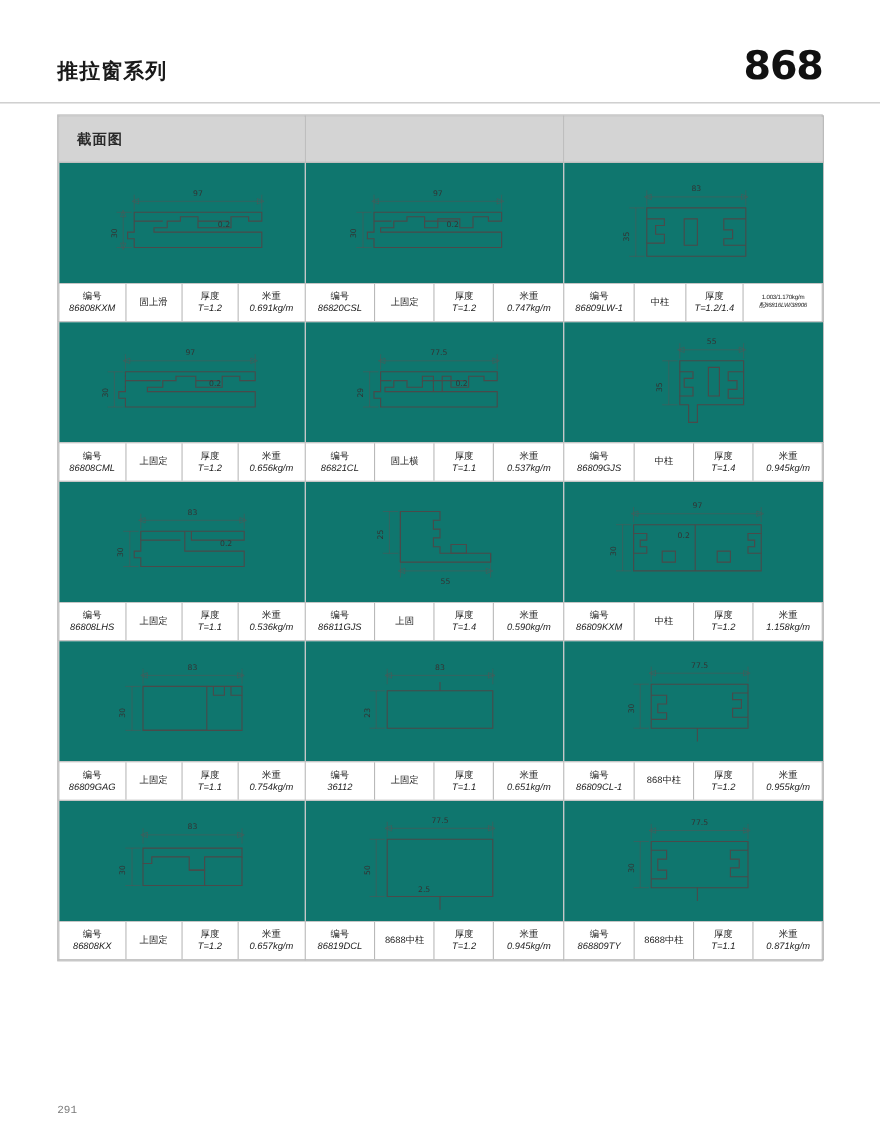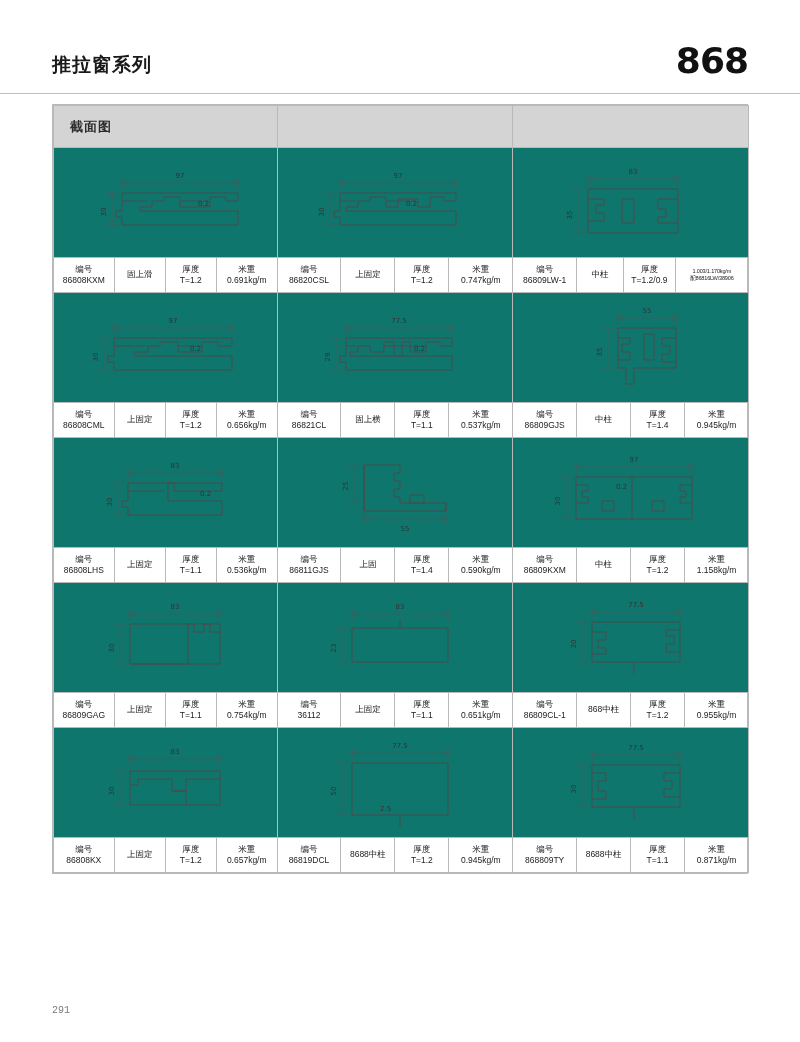--- a/index.html
+++ b/index.html
@@ -95,21 +95,21 @@
     text-align: center;
     font-size: 8.5px;
     color: #222;
     line-height: 1.35;
     padding: 3px 1px;
     height: 34px;
     font-family: "Liberation Sans", sans-serif;
   }
   table.spec td:last-child { border-right: none; }
   .spec .lbl { display: block; }
-  .spec .val { display: block; }
+  .spec .val { display: block; font-style: italic; }
   .tiny { font-size: 5.6px; line-height: 1.25; letter-spacing: -0.2px; }
   
   .page-number {
     position: absolute;
     left: 52px;
     bottom: 26px;
     font-size: 10px;
     color: #7a7a7a;
     font-family: Liberation Mono, monospace;
   }
@@ -231,21 +231,21 @@
           <table class="spec">
             <tbody>
                   <tr>
               <td style="width:27%">
                 <span class="lbl">编号</span>
                 <span class="val">86809LW-1</span>
               </td>
               <td style="width:20%">中柱</td>
               <td style="width:22%">
                 <span class="lbl">厚度</span>
-                <span class="val">T=1.2/0.9</span>
+                <span class="val">T=1.2/1.4</span>
               </td>
               <td style="width:31%">
                 <span class="lbl tiny">1.003/1.170kg/m</span>
                 <span class="val tiny">配86816LW/38906</span>
               </td>
             </tr>
           </tbody>
               </table>
         </td>
       </tr>

